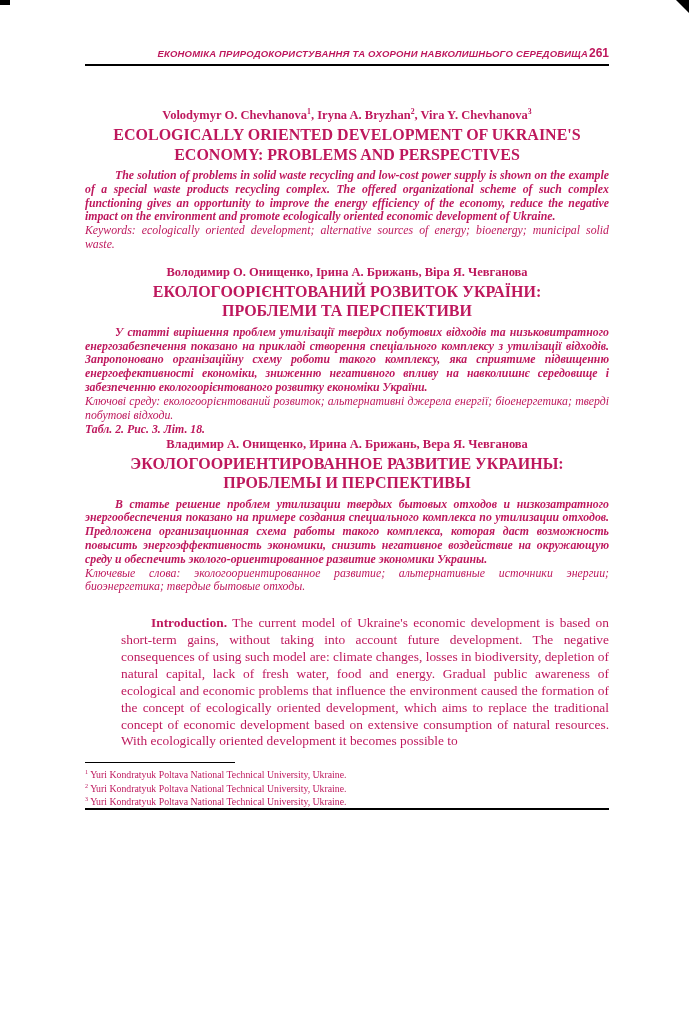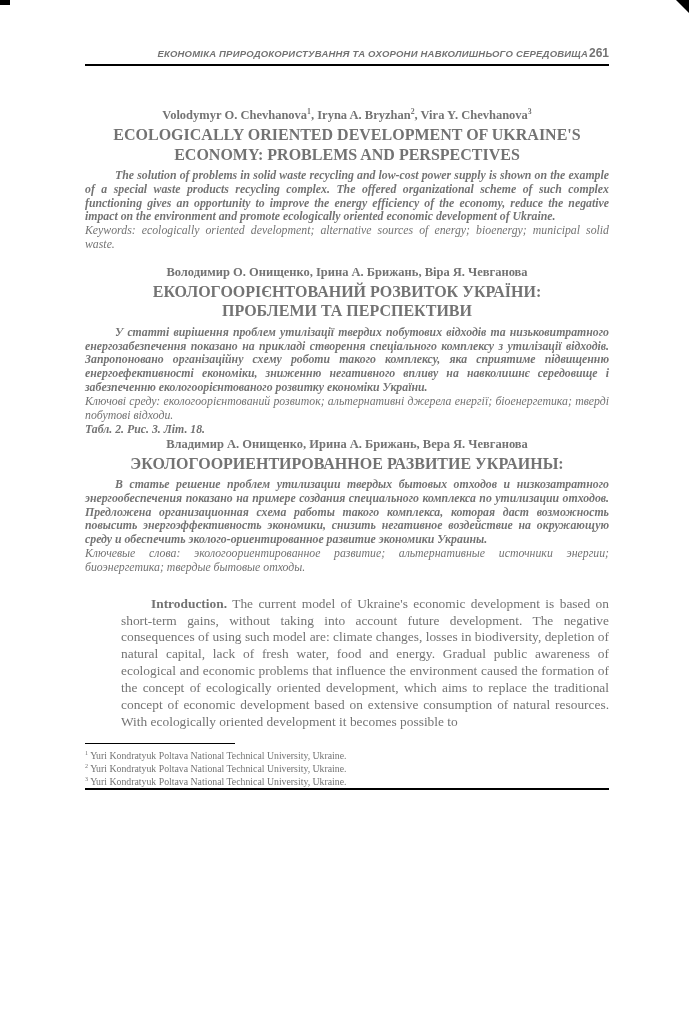--- a/index.html
+++ b/index.html
@@ -1,18 +1,18 @@
 <!DOCTYPE html>
 <html><head>
 <meta charset="utf-8">
 <style>
   * { margin:0; padding:0; box-sizing:border-box; }
   html,body { background:#ffffff; }
   .page {
-    width:689px; height:832px; margin:0 auto; background:#fff; color:#737373;
+    width:689px; height:832px; margin:0 auto; background:#fff; color:#be185d;
     position:relative; display:flex; flex-direction:column;
     padding:46px 80px 32px 85px;
     font-family:"Liberation Serif","DejaVu Serif",serif;
     overflow:hidden;
   }
   
   .corner-tl { position:absolute; left:0; top:0; width:10px; height:5px; background:#000; }
   .corner-tr { position:absolute; right:0; top:0; width:13px; height:13px; background:#000;
                clip-path:polygon(100% 0, 0 0, 100% 100%); }
 
@@ -66,21 +66,21 @@
   <p class="abstract">The solution of problems in solid waste recycling and low-cost power supply is shown on the example of a special waste products recycling complex. The offered organizational scheme of such complex functioning gives an opportunity to improve the energy efficiency of the economy, reduce the negative impact on the environment and promote ecologically oriented economic development of Ukraine.</p>
   <p class="keywords"><span class="kw-label">Keywords:</span><span> ecologically oriented development; alternative sources of energy; bioenergy; municipal solid waste.</span></p>
 
   <p class="authors sec-ua">Володимир О. Онищенко, Ірина А. Брижань, Віра Я. Чевганова</p>
   <h2 class="art-title"><span>ЕКОЛОГООРІЄНТОВАНИЙ РОЗВИТОК УКРАЇНИ:</span><br><span>ПРОБЛЕМИ ТА ПЕРСПЕКТИВИ</span></h2>
   <p class="abstract">У статті вирішення проблем утилізації твердих побутових відходів та низьковитратного енергозабезпечення показано на прикладі створення спеціального комплексу з утилізації відходів. Запропоновано організаційну схему роботи такого комплексу, яка сприятиме підвищенню енергоефективності економіки, зниженню негативного впливу на навколишнє середовище і забезпеченню екологоорієнтованого розвитку економіки України.</p>
   <p class="keywords"><span class="kw-label">Ключові среду:</span><span> екологоорієнтований розвиток; альтернативні джерела енергії; біоенергетика; тверді побутові відходи.</span></p>
   <p class="stats">Табл. 2. Рис. 3. Літ. 18.</p>
 
   <p class="authors sec-ru">Владимир А. Онищенко, Ирина А. Брижань, Вера Я. Чевганова</p>
-  <h2 class="art-title"><span>ЭКОЛОГООРИЕНТИРОВАННОЕ РАЗВИТИЕ УКРАИНЫ:</span><br></h2>
+  <h2 class="art-title"><span>ЭКОЛОГООРИЕНТИРОВАННОЕ РАЗВИТИЕ УКРАИНЫ:</span><br><span>ПРОБЛЕМЫ И ПЕРСПЕКТИВЫ</span></h2>
   <p class="abstract">В статье решение проблем утилизации твердых бытовых отходов и низкозатратного энергообеспечения показано на примере создания специального комплекса по утилизации отходов. Предложена организационная схема работы такого комплекса, которая даст возможность повысить энергоэффективность экономики, снизить негативное воздействие на окружающую среду и обеспечить эколого-ориентированное развитие экономики Украины.</p>
   <p class="keywords"><span class="kw-label">Ключевые слова:</span><span> экологоориентированное развитие; альтернативные источники энергии; биоэнергетика; твердые бытовые отходы.</span></p>
 
   <p class="body-para"><span class="intro-label">Introduction.</span><span> The current model of Ukraine's economic development is based on short-term gains, without taking into account future development. The negative consequences of using such model are: climate changes, losses in biodiversity, depletion of natural capital, lack of fresh water, food and energy. Gradual public awareness of ecological and economic problems that influence the environment caused the formation of the concept of ecologically oriented development, which aims to replace the traditional concept of economic development based on extensive consumption of natural resources. With ecologically oriented development it becomes possible to</span></p>
 
   <div class="fn-rule"></div>
   <p class="footnote"><sup>1</sup> <span>Yuri Kondratyuk Poltava National Technical University, Ukraine.</span></p>
   <p class="footnote"><sup>2</sup> <span>Yuri Kondratyuk Poltava National Technical University, Ukraine.</span></p>
   <p class="footnote"><sup>3</sup> <span>Yuri Kondratyuk Poltava National Technical University, Ukraine.</span></p>
 

